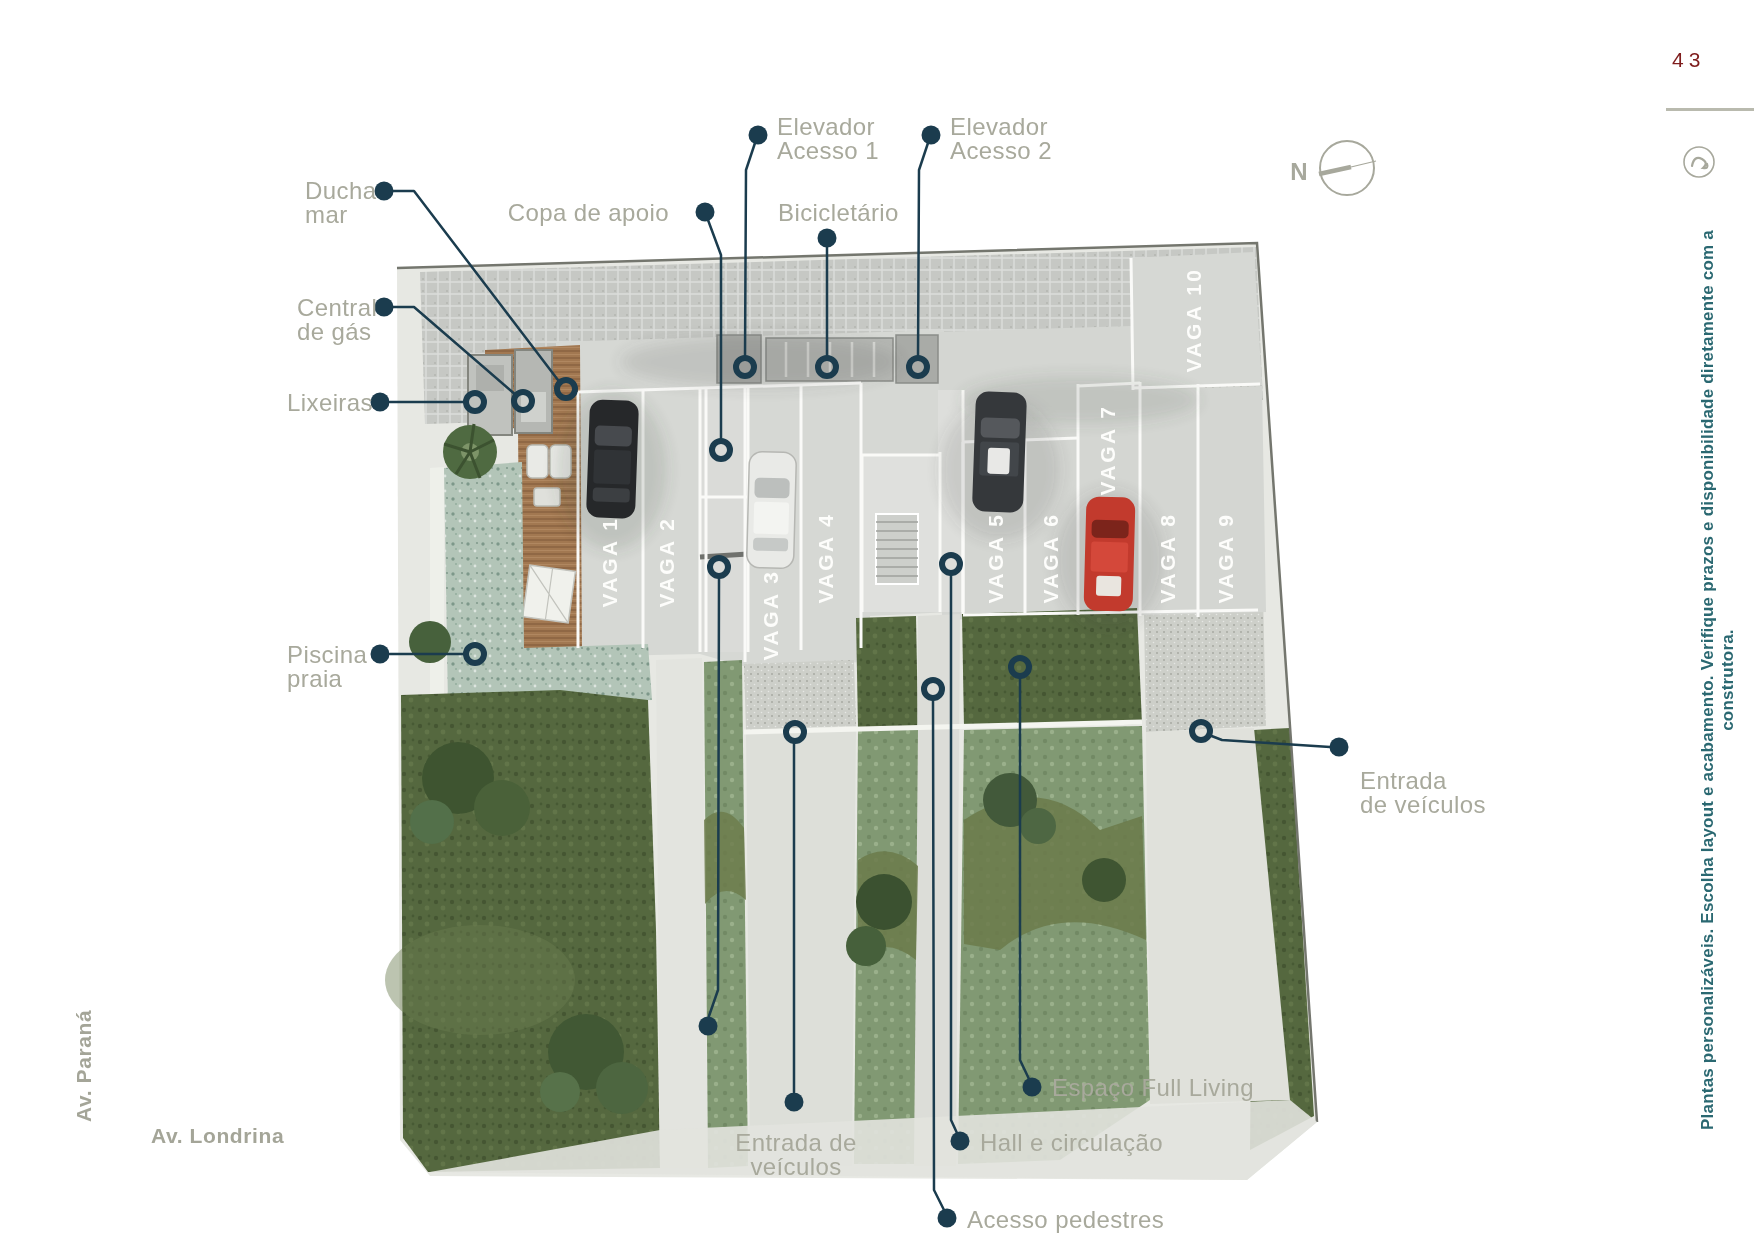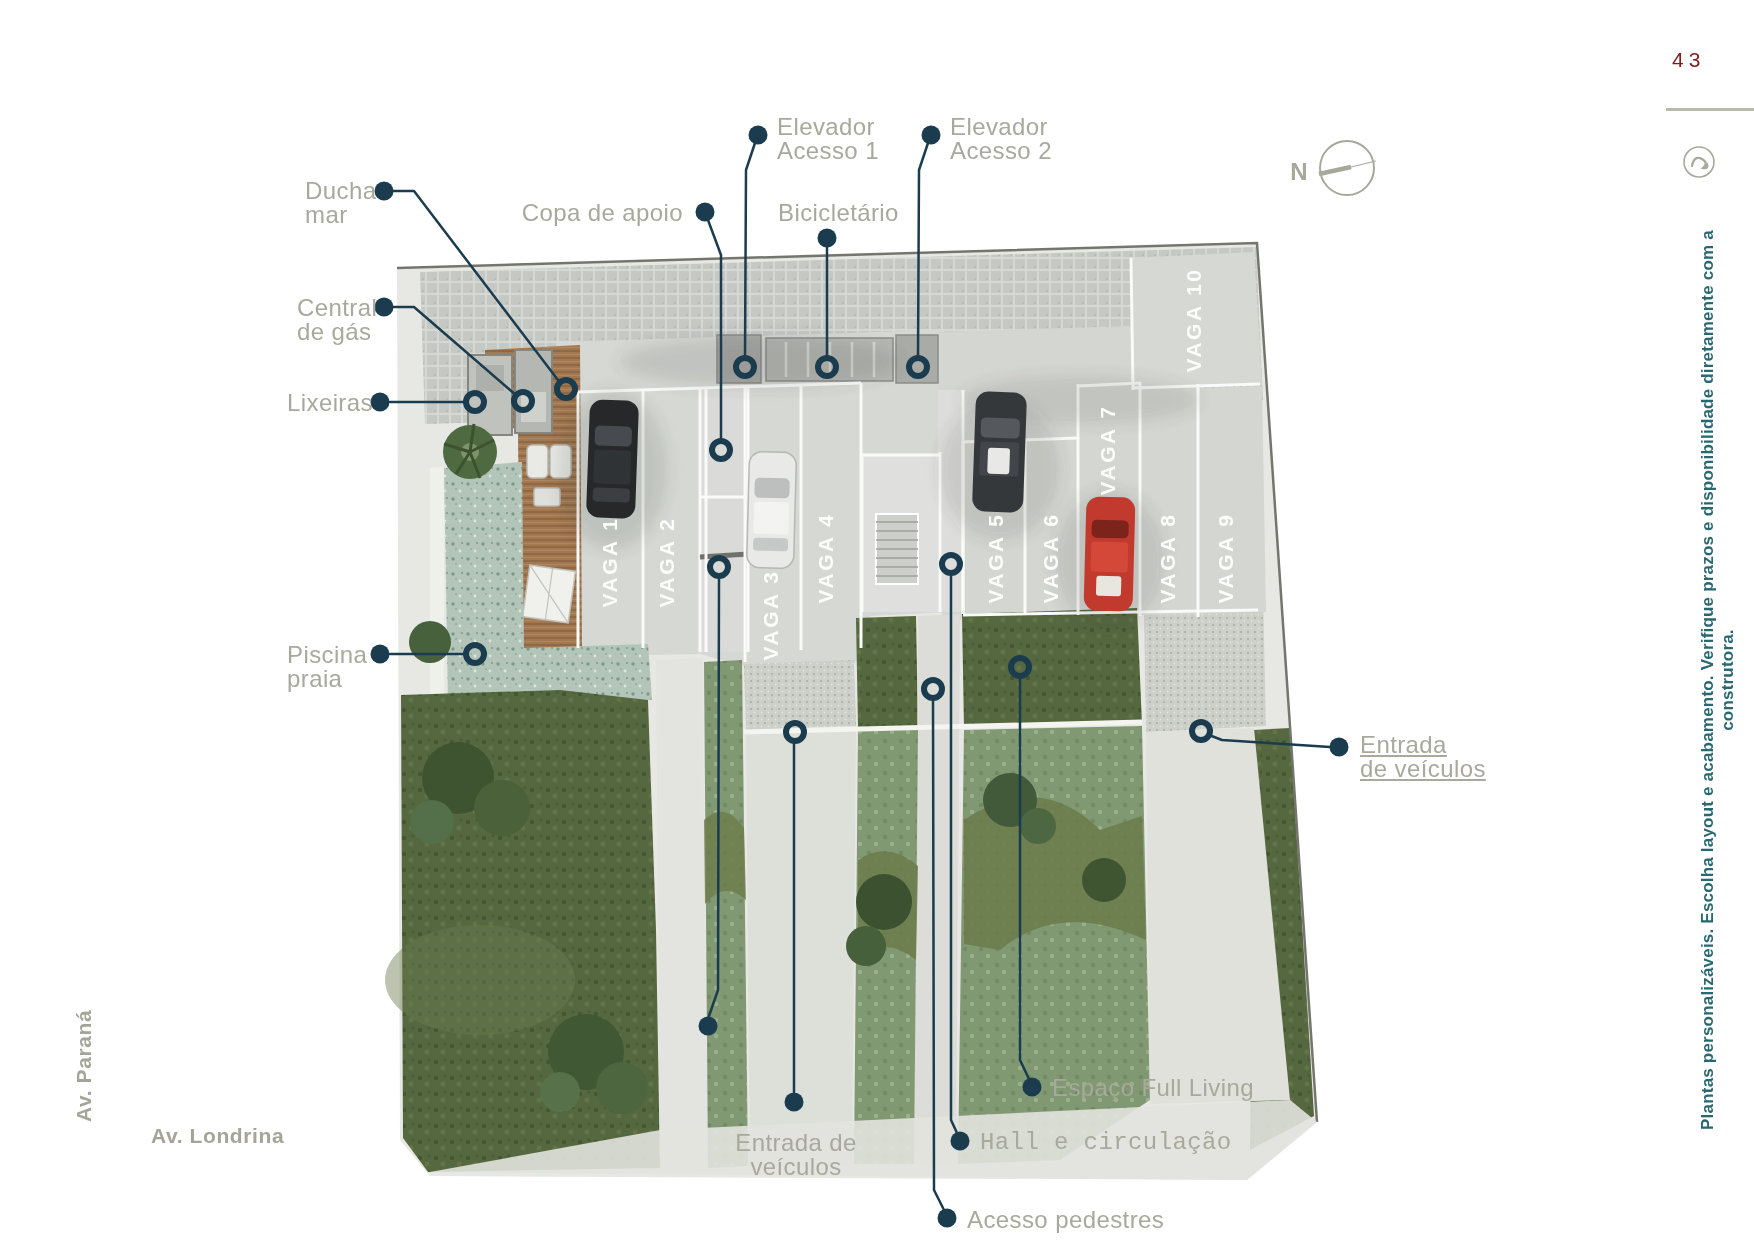--- a/index.html
+++ b/index.html
@@ -323,29 +323,29 @@
 <div class="rule"></div>
 <div class="sidenote">Plantas personalizáveis. Escolha layout e acabamento. Verifique prazos e disponibilidade diretamente com a construtora.</div>
 
 <div class="callout" style="left:305px;top:179px;">Ducha
 mar</div>
 <div class="callout" style="left:297px;top:296px;">Central
 de gás</div>
 <div class="callout" style="left:287px;top:391px;">Lixeiras</div>
 <div class="callout" style="left:287px;top:643px;">Piscina
 praia</div>
-<div class="callout right" style="left:483px;top:201px;width:200px;">Copa de apoio</div>
+<div class="callout right" style="left:469px;top:201px;width:200px;">Copa de apoio</div>
 <div class="callout" style="left:777px;top:115px;">Elevador
 Acesso 1</div>
 <div class="callout" style="left:778px;top:201px;">Bicicletário</div>
 <div class="callout" style="left:950px;top:115px;">Elevador
 Acesso 2</div>
-<div class="callout" style="left:1360px;top:733px;text-decoration:underline;">Entrada
+<div class="callout" style="left:1360px;top:769px;">Entrada
 de veículos</div>
 <div class="callout center" style="left:698px;top:1131px;width:196px;">Entrada de veículos</div>
-<div class="callout" style="left:980px;top:1131px;font-family:Liberation Mono, monospace;">Hall e circulação</div>
+<div class="callout" style="left:980px;top:1131px;">Hall e circulação</div>
 <div class="callout" style="left:967px;top:1208px;">Acesso pedestres</div>
 <div class="callout" style="left:1052px;top:1076px;">Espaço Full Living</div>
 
 <div class="street vert" style="left:96px;top:1098px;">Av. Paraná</div>
 <div class="street" style="left:151px;top:1124px;">Av. Londrina</div>
 
 </div>
 
 </body></html>

